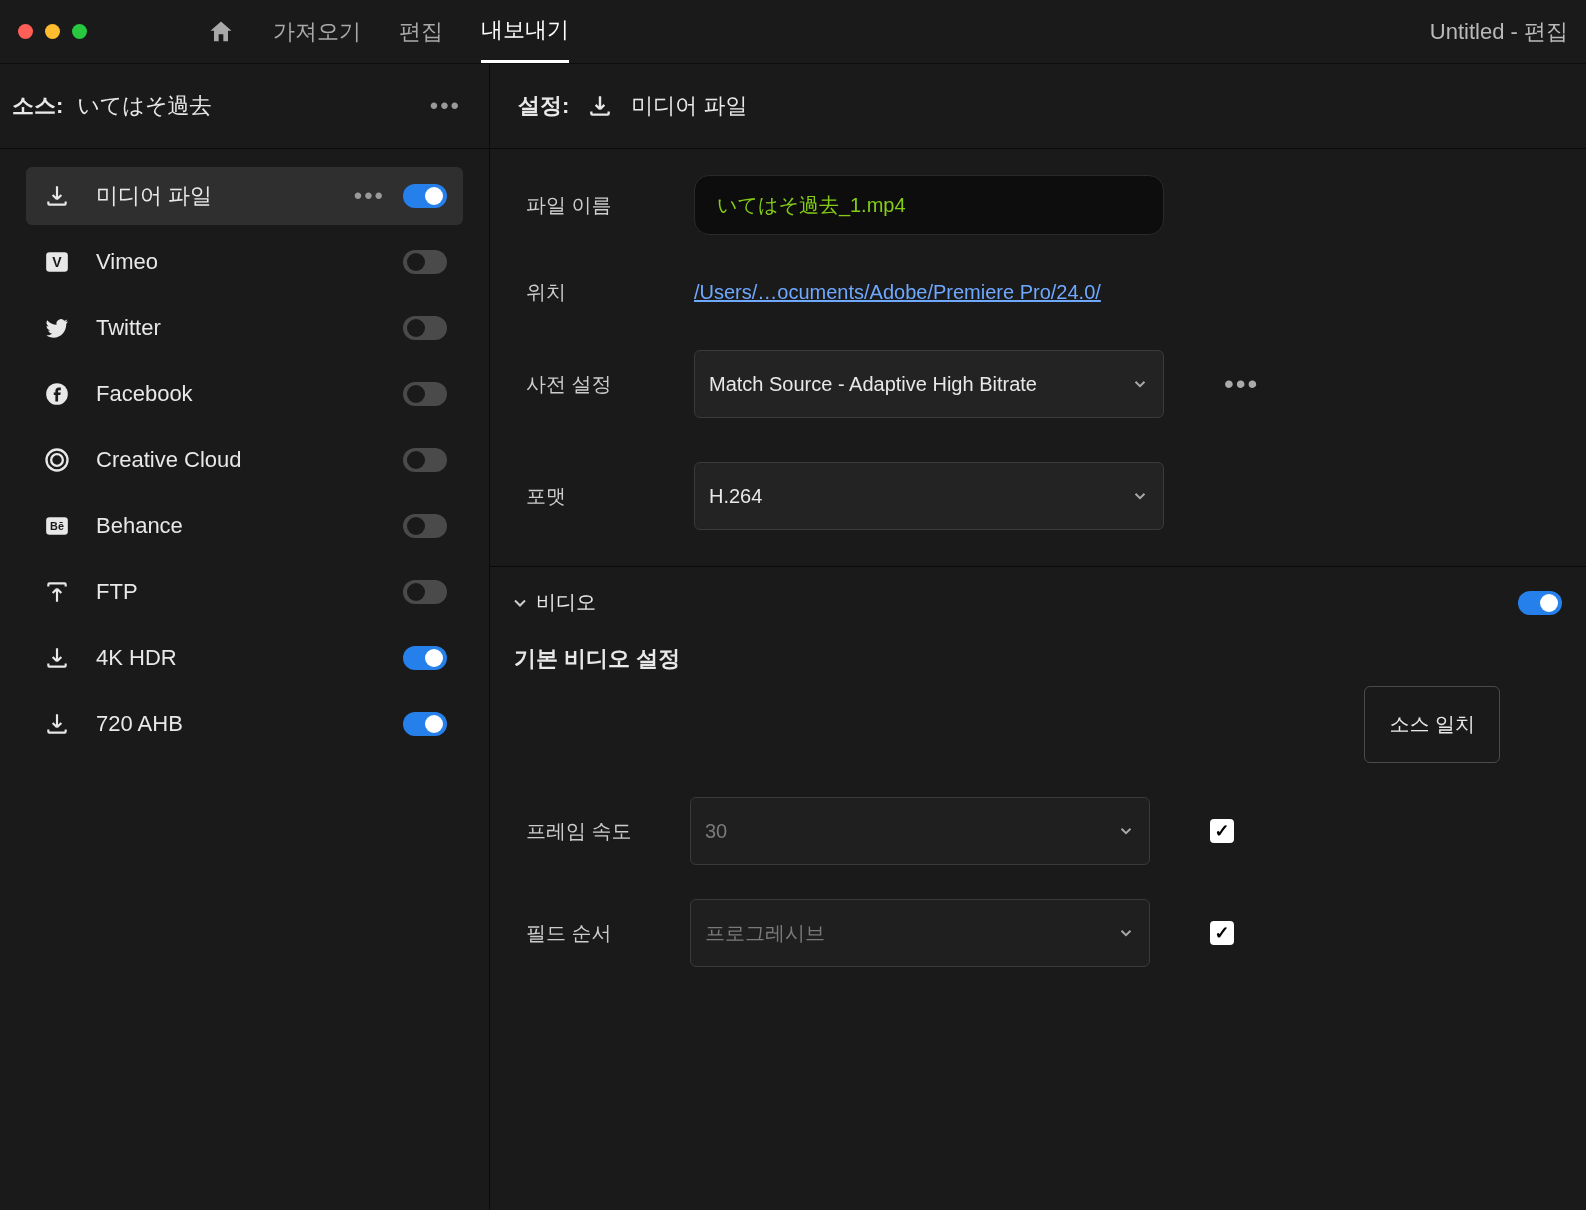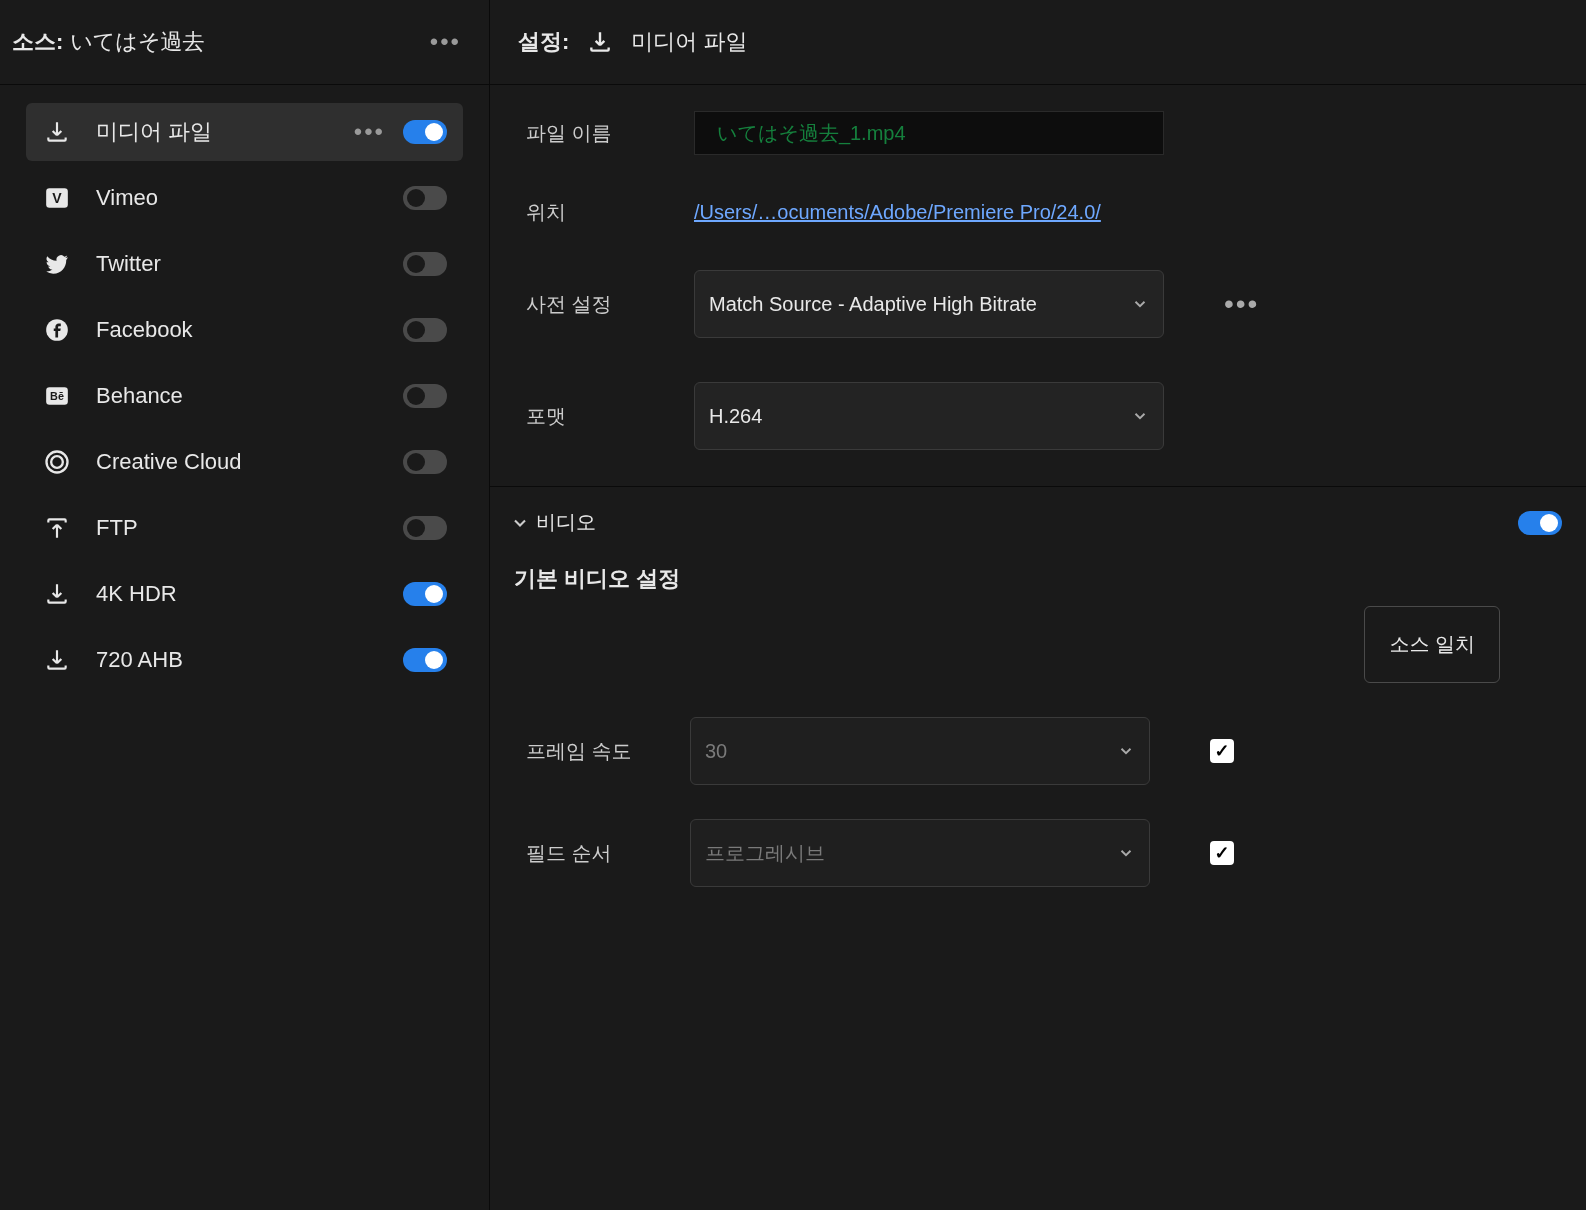--- a/index.html
+++ b/index.html
@@ -27,21 +27,21 @@
 .dot.yellow { background: #febc2e; }
 .dot.green { background: #28c840; }
 .home-icon { color: #a9a9a9; margin-right: 38px; }
 .tabs { display: flex; gap: 38px; align-items: center; height: 100%; }
 .tab { color: #a9a9a9; font-size: 22px; height: 100%; display:flex; align-items:center; cursor: pointer; }
 .tab.active { color: #fff; border-bottom: 3px solid #fff; }
 .title-area { margin-left: auto; color: #b9b9b9; font-size: 22px; padding-right: 0; }
 .main { display: flex; flex: 1; min-height: 0; }
 .left-panel { width: 490px; border-right: 1px solid #0a0a0a; display:flex; flex-direction: column; }
 .src-row { height: 85px; display:flex; align-items:center; padding: 0 28px 0 12px; border-bottom: 1px solid #0a0a0a; }
-.src-label { color: #e8e8e8; font-size: 22px; font-weight: 600; margin-right: 7px; }
+.src-label { color: #e8e8e8; font-size: 22px; font-weight: 600; margin-right: 14px; }
 .src-name { color: #e8e8e8; font-size: 22px; }
 .more-dots { color: #9a9a9a; font-size: 24px; letter-spacing: 2px; margin-left: auto; cursor:pointer; }
 .dest-list { padding: 18px 26px 0 26px; display:flex; flex-direction:column; gap: 8px; }
 .dest-item {
   display:flex; align-items:center; height: 58px; padding: 0 16px;
   border-radius: 6px; cursor:pointer;
 }
 .dest-item.selected { background: #2f2f2f; }
 .dest-icon { width: 30px; height: 30px; display:flex; align-items:center; justify-content:center; color:#e8e8e8; margin-right: 24px; }
 .dest-label { color: #e8e8e8; font-size: 22px; }
@@ -59,21 +59,21 @@
 .right-panel { flex:1; display:flex; flex-direction:column; overflow:auto; }
 .settings-header { height: 85px; display:flex; align-items:center; padding: 0 28px; border-bottom: 1px solid #0a0a0a; gap: 18px; }
 .settings-label { color:#e8e8e8; font-size:22px; font-weight:600; }
 .settings-icon { color:#e8e8e8; }
 .settings-name { color:#e8e8e8; font-size:22px; }
 .form { padding: 26px 36px 36px 36px; display:flex; flex-direction:column; gap: 44px; border-bottom: 1px solid #0a0a0a;}
 .form-row { display:flex; align-items:center; gap: 38px; }
 .form-label { width: 130px; color:#ccc; font-size:20px; }
 .text-input {
   flex:1; max-width: 470px; background:#0d0d0d; border:1px solid #2a2a2a;
-  border-radius: 0; height:44px; color:#15803d; font-size:20px; padding:0 22px;
+  border-radius: 15px; height:60px; color:#84cc16; font-size:20px; padding:0 22px;
 }
 .link { color:#6ea8ff; font-size:20px; text-decoration: underline; cursor:pointer; }
 .select {
   flex:1; max-width: 470px; background:#232323; border:1px solid #3a3a3a;
   border-radius: 6px; height:68px; color:#e8e8e8; font-size:20px; padding:0 14px;
   display:flex; align-items:center; justify-content:space-between; cursor:pointer;
 }
 .select.disabled { color:#7a7a7a; background:#1f1f1f; }
 .select .chev { color:#aaa; }
 .preset-more { color:#aaa; font-size:28px; letter-spacing:2px; cursor:pointer; margin-left:22px; }
@@ -98,20 +98,38 @@
   margin-left: 30px;
 }
 .checkbox.checked { background:#fff; border-color:#fff; color:#000; }
 .checkbox.checked::after { content:'✓'; font-size:18px; font-weight:bold; }
 svg { display:block; }
 </style>
 </head>
 <body>
 
 <div class="app">
+  <div class="titlebar">
+    <div class="traffic">
+      <div class="dot red"></div>
+      <div class="dot yellow"></div>
+      <div class="dot green"></div>
+    </div>
+    <div class="home-icon">
+      <svg width="28" height="28" viewBox="0 0 24 24" fill="currentColor">
+          <path d="M12 3l9 8h-3v9h-4v-6H10v6H6v-9H3z"></path>
+        </svg>
+    </div>
+    <div class="tabs">
+      <div class="tab">가져오기</div>
+      <div class="tab">편집</div>
+      <div class="tab active">내보내기</div>
+    </div>
+    <div class="title-area">Untitled  - 편집</div>
+  </div>
 
   <div class="main">
     <div class="left-panel">
       <div class="src-row">
         <span class="src-label">소스:</span>
         <span class="src-name">いてはそ過去</span>
         <span class="more-dots">•••</span>
       </div>
       <div class="dest-list" id="dest-list">
           <div class="dest-item selected">
@@ -156,38 +174,38 @@
                 <path d="M13.5 8.5h2V6h-2c-1.7 0-3 1.3-3 3v1.5H9V13h1.5v6h2.5v-6h2l.5-2.5h-2.5V9c0-.3.2-.5.5-.5z" fill="#1a1a1a"></path>
               </svg>
             </span>
             <span class="dest-label">Facebook</span>
             <span class="dest-actions">
               <span class="toggle "></span>
             </span>
           </div>
           <div class="dest-item">
             <span class="dest-icon">
+              <svg width="28" height="28" viewBox="0 0 24 24" stroke="currentColor" stroke-width="2" fill="none">
+                <circle cx="12" cy="12" r="9"></circle>
+                <circle cx="12" cy="12" r="5"></circle>
+              </svg>
+            </span>
+            <span class="dest-label">Creative Cloud</span>
+            <span class="dest-actions">
+              <span class="toggle "></span>
+            </span>
+          </div>
+          <div class="dest-item">
+            <span class="dest-icon">
               <svg width="26" height="26" viewBox="0 0 24 24" fill="currentColor">
                 <rect x="2" y="4" width="20" height="16" rx="3"></rect>
                 <text x="12" y="16" text-anchor="middle" font-size="10" font-weight="bold" fill="#1a1a1a">Bē</text>
               </svg>
             </span>
             <span class="dest-label">Behance</span>
-            <span class="dest-actions">
-              <span class="toggle "></span>
-            </span>
-          </div>
-          <div class="dest-item">
-            <span class="dest-icon">
-              <svg width="28" height="28" viewBox="0 0 24 24" stroke="currentColor" stroke-width="2" fill="none">
-                <circle cx="12" cy="12" r="9"></circle>
-                <circle cx="12" cy="12" r="5"></circle>
-              </svg>
-            </span>
-            <span class="dest-label">Creative Cloud</span>
             <span class="dest-actions">
               <span class="toggle "></span>
             </span>
           </div>
           <div class="dest-item">
             <span class="dest-icon">
               <svg width="26" height="26" viewBox="0 0 24 24" stroke="currentColor" stroke-width="2" fill="none">
                 <path d="M12 21V9m0 0l-4 4m4-4l4 4M4 7V5a1 1 0 011-1h14a1 1 0 011 1v2"></path>
               </svg>
             </span>

